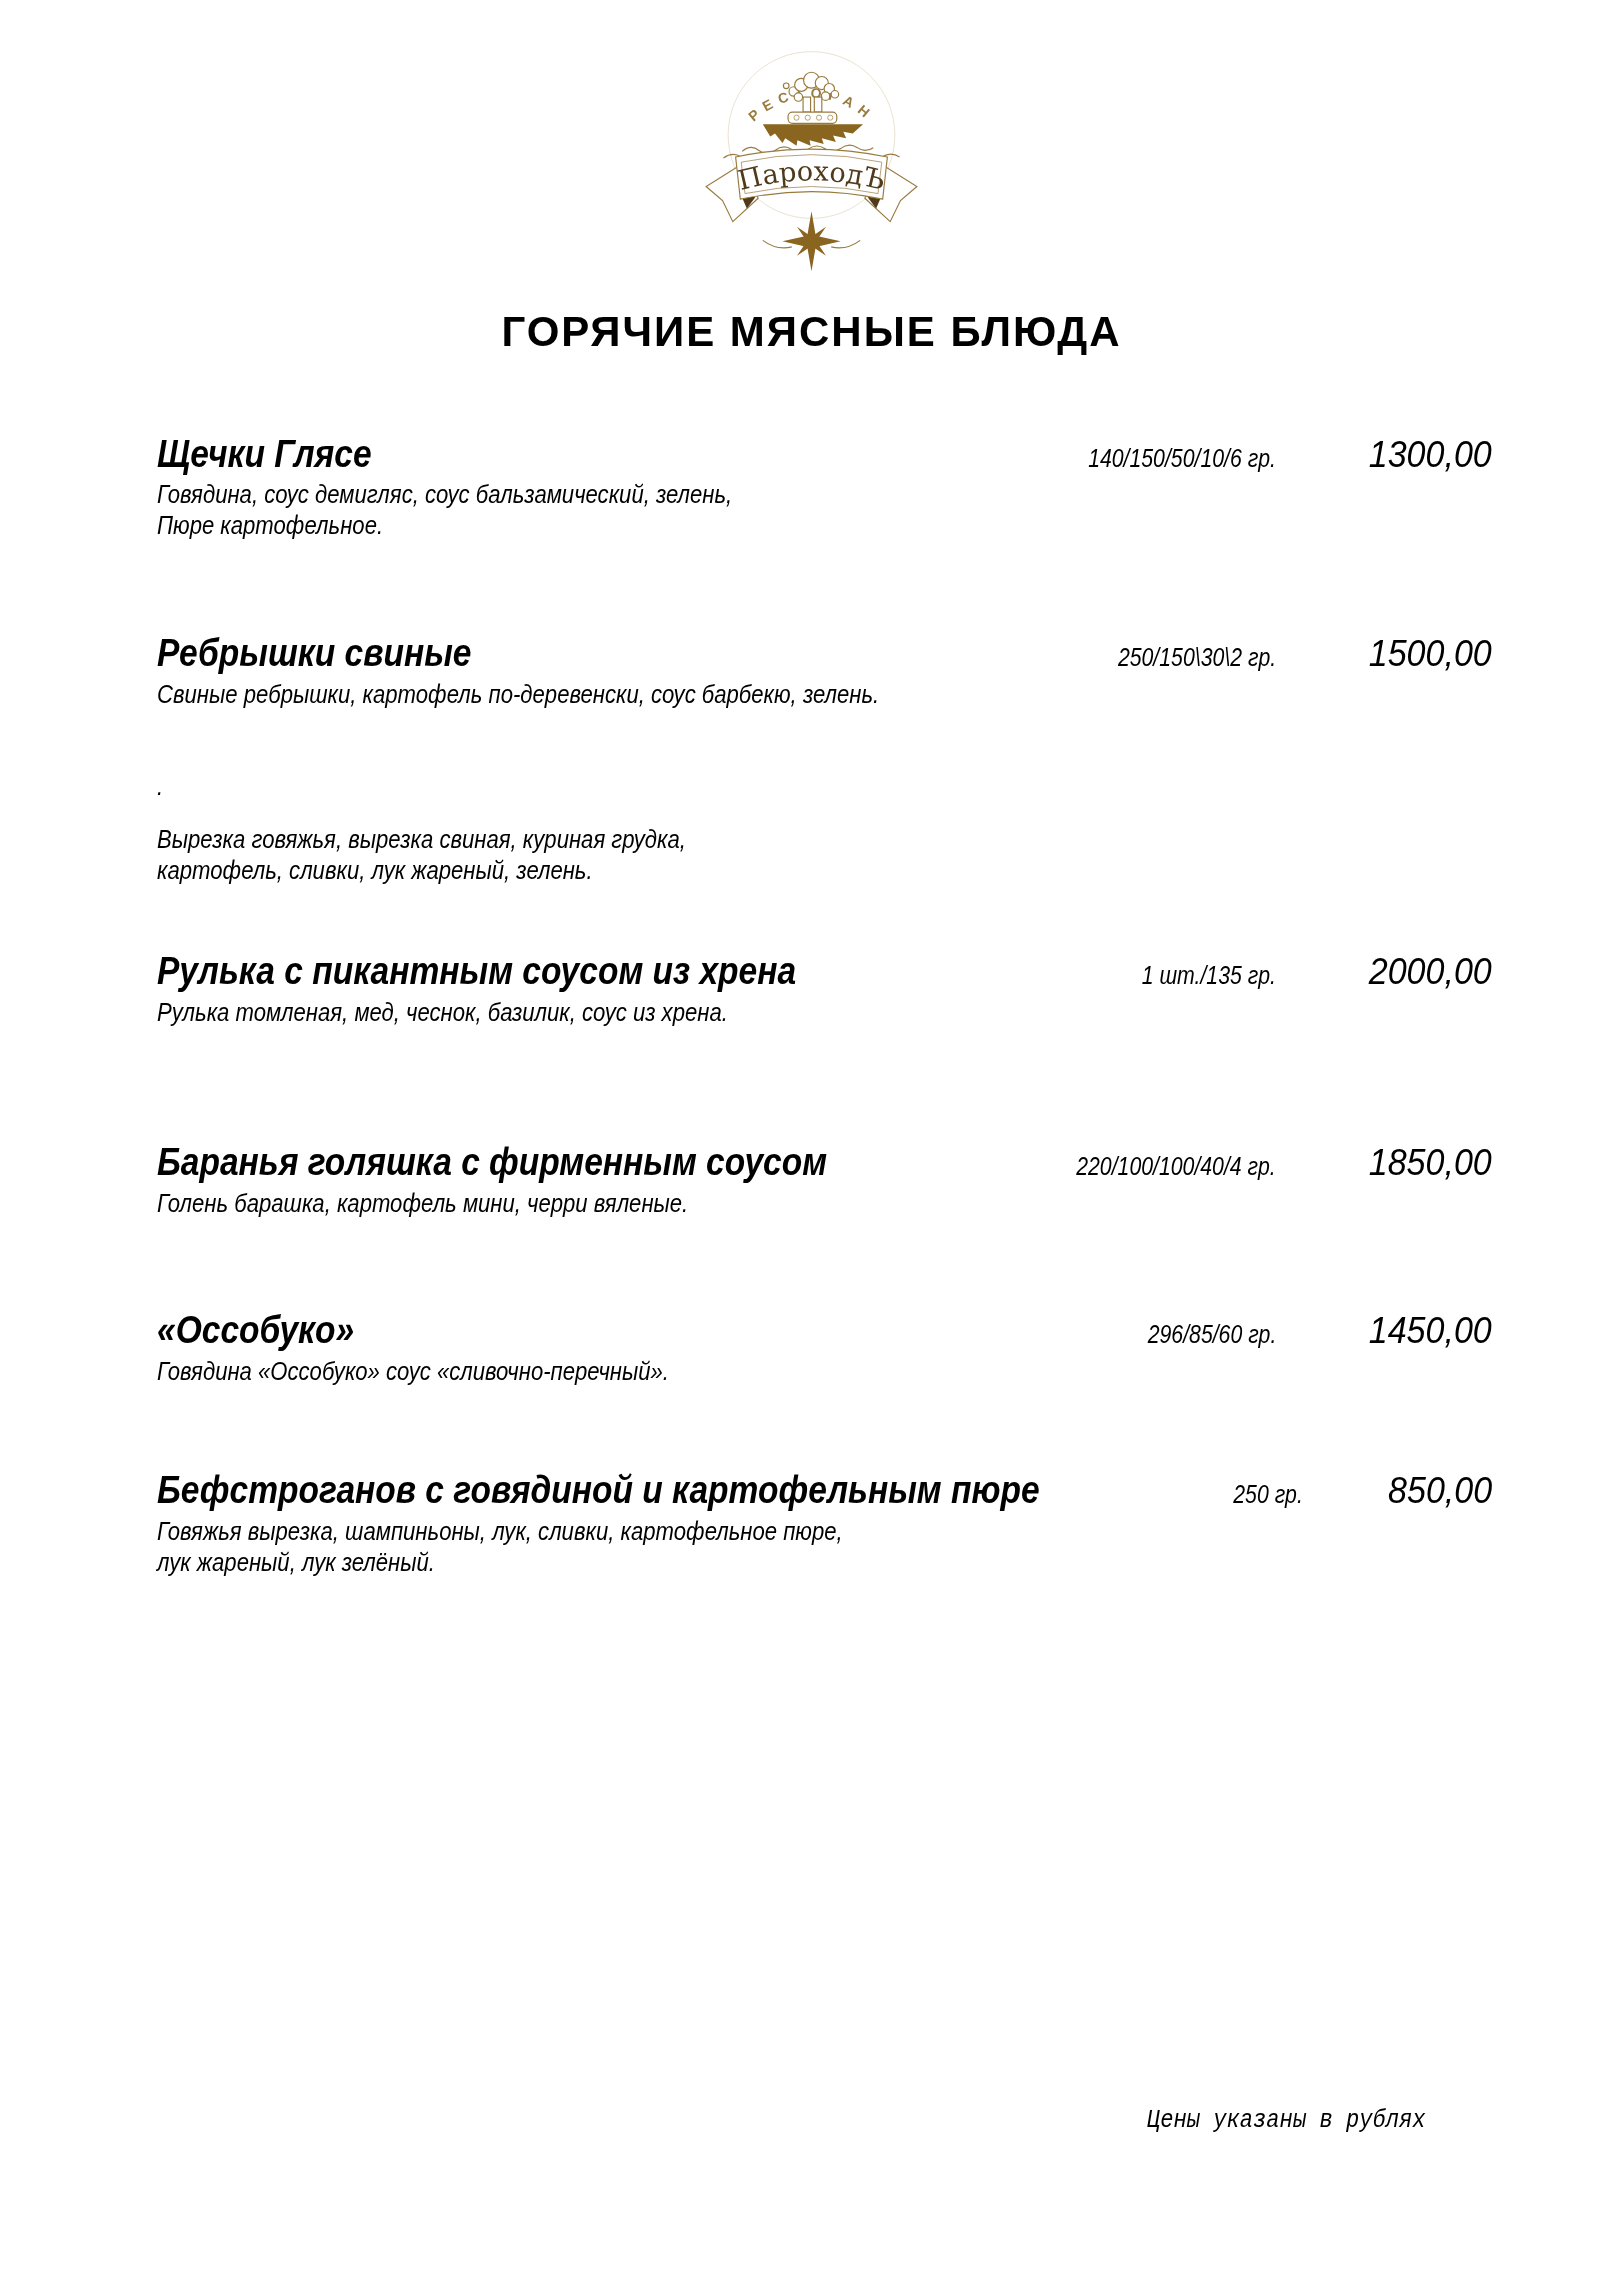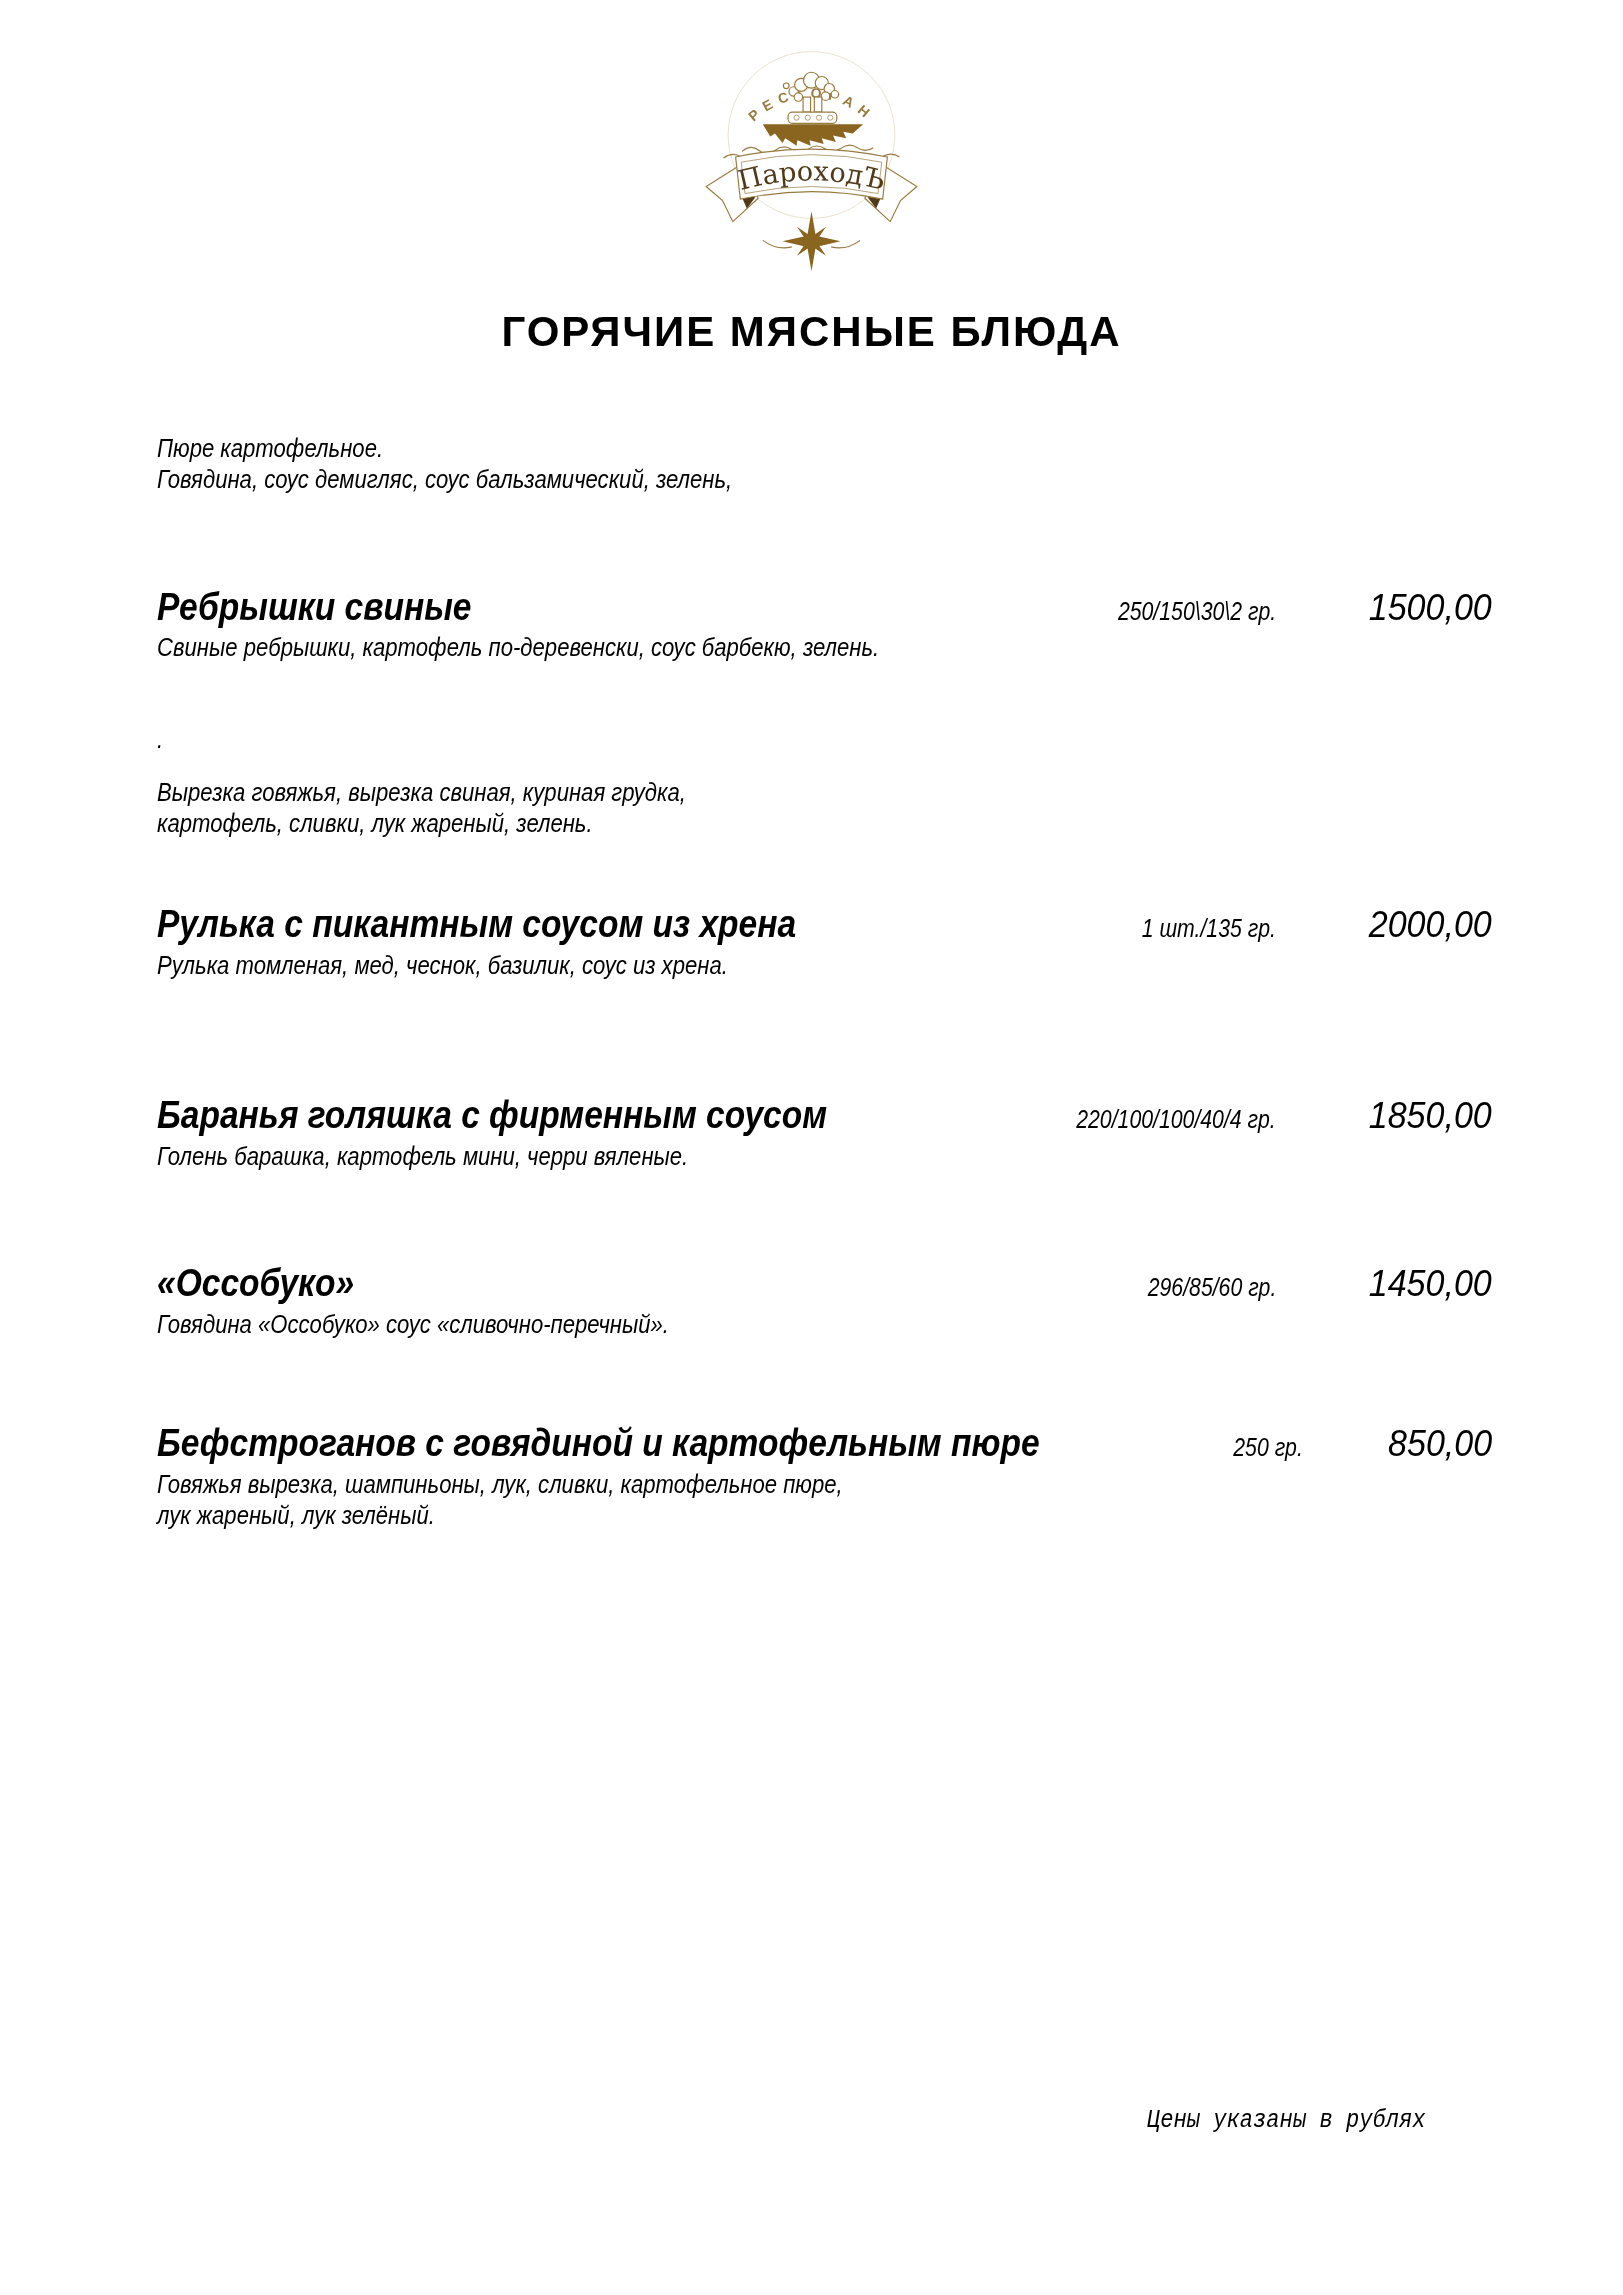--- a/index.html
+++ b/index.html
@@ -121,23 +121,28 @@
         <path class="lg-fill" d="M300,368 L309,420 L362,432 L309,444 L300,496 L291,444 L238,432 L291,420 Z"></path>
         <path class="lg-stroke" d="M196,430 q30,22 62,14"></path>
         <path class="lg-stroke" d="M404,430 q-30,22 -62,14"></path>
       </g>
     </svg>
     <h1 class="title">ГОРЯЧИЕ МЯСНЫЕ БЛЮДА</h1>
   </header>
 
   <main class="menu">
     <section class="menu-item">
-      <div class="dish-desc">
+      <div class="row">
+        <div class="dish-name"><span class="cond">Щечки Глясе</span></div>
+        <div class="dish-portion right"><span class="cond">140/150/50/10/6 гр.</span></div>
+        <div class="dish-price right"><span class="cond">1300,00</span></div>
+      </div>
+      <div class="dish-desc">
+          <div class="desc-line"><span class="cond">Говядина, соус демигляс, соус бальзамический, зелень,</span></div>
           <div class="desc-line"><span class="cond">Пюре картофельное.</span></div>
-          <div class="desc-line"><span class="cond">Говядина, соус демигляс, соус бальзамический, зелень,</span></div>
         </div>
     </section>
 
     <section class="menu-item">
       <div class="row">
         <div class="dish-name"><span class="cond">Ребрышки свиные</span></div>
         <div class="dish-portion right"><span class="cond">250/150\30\2 гр.</span></div>
         <div class="dish-price right"><span class="cond">1500,00</span></div>
       </div>
       <div class="dish-desc">

